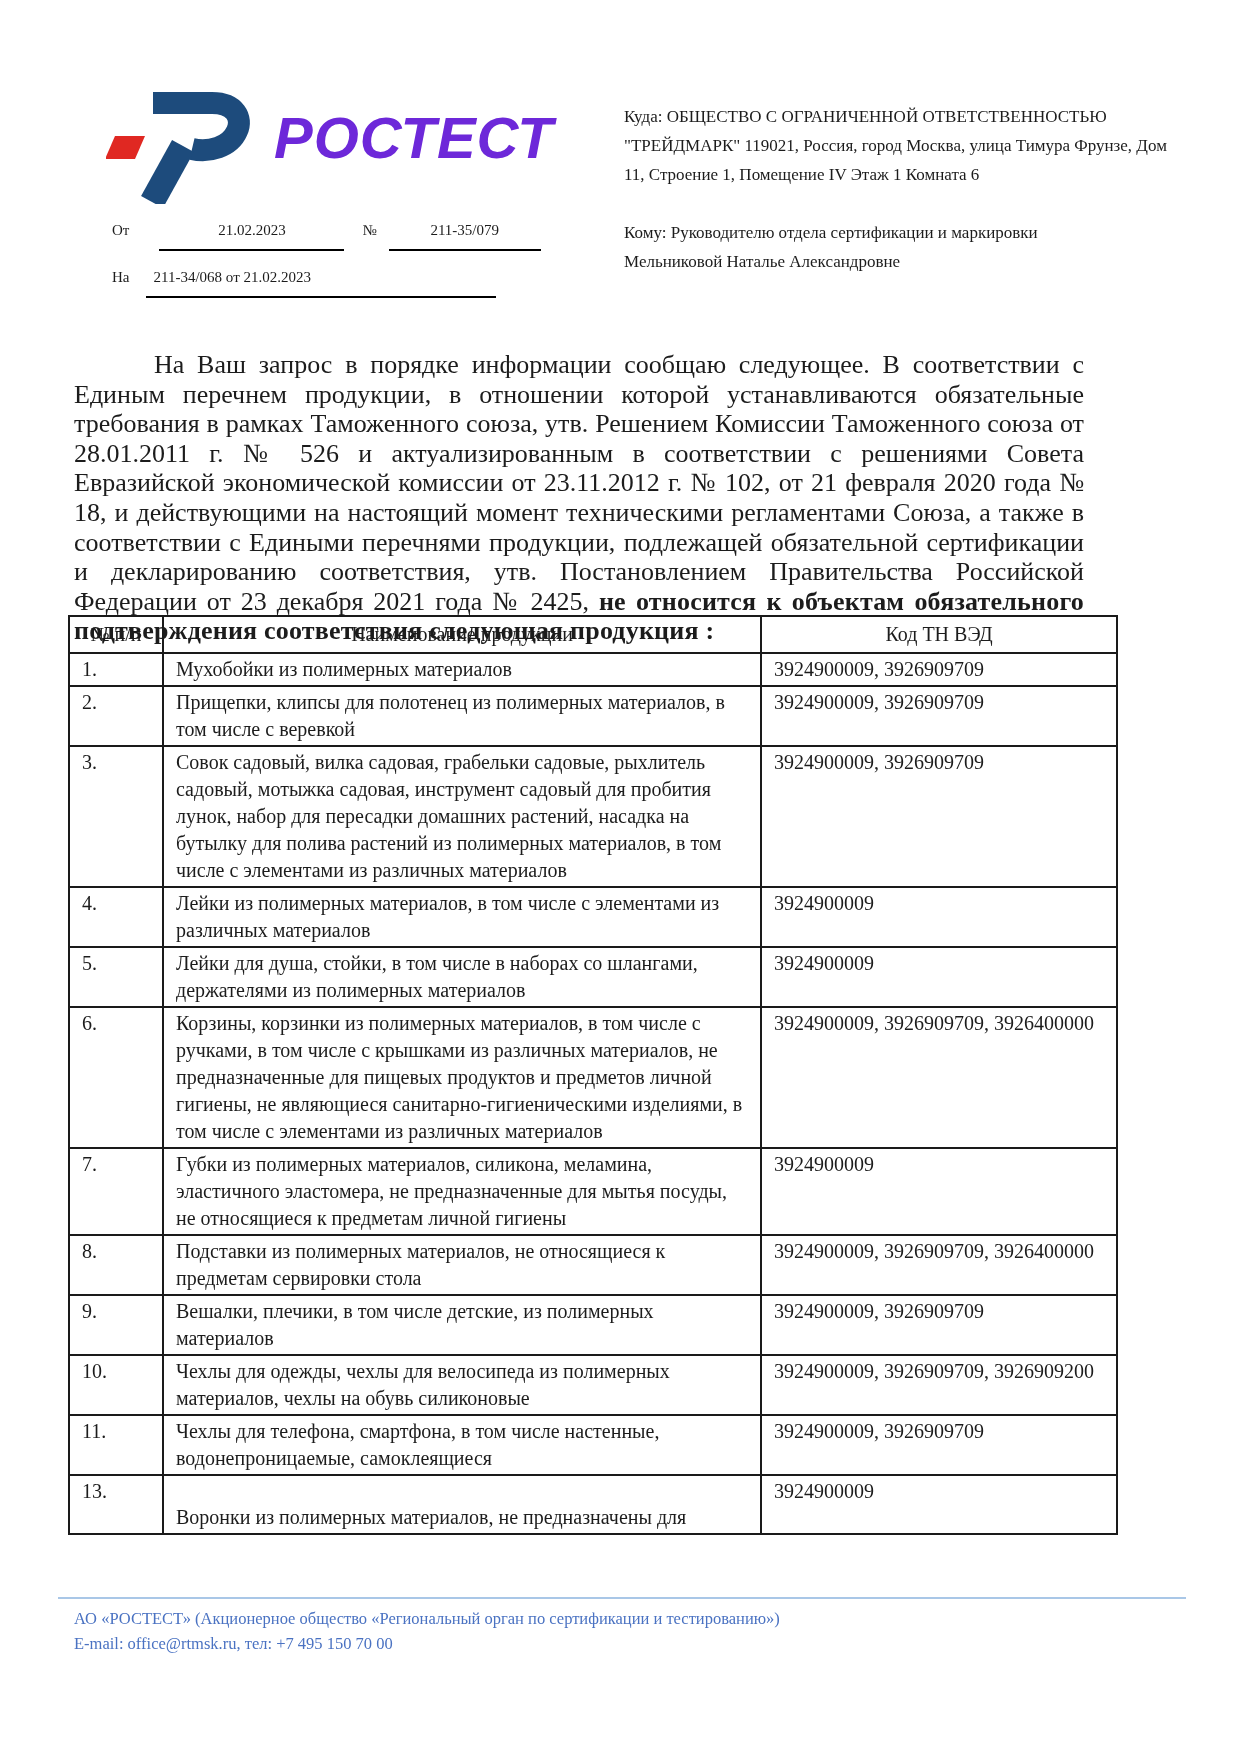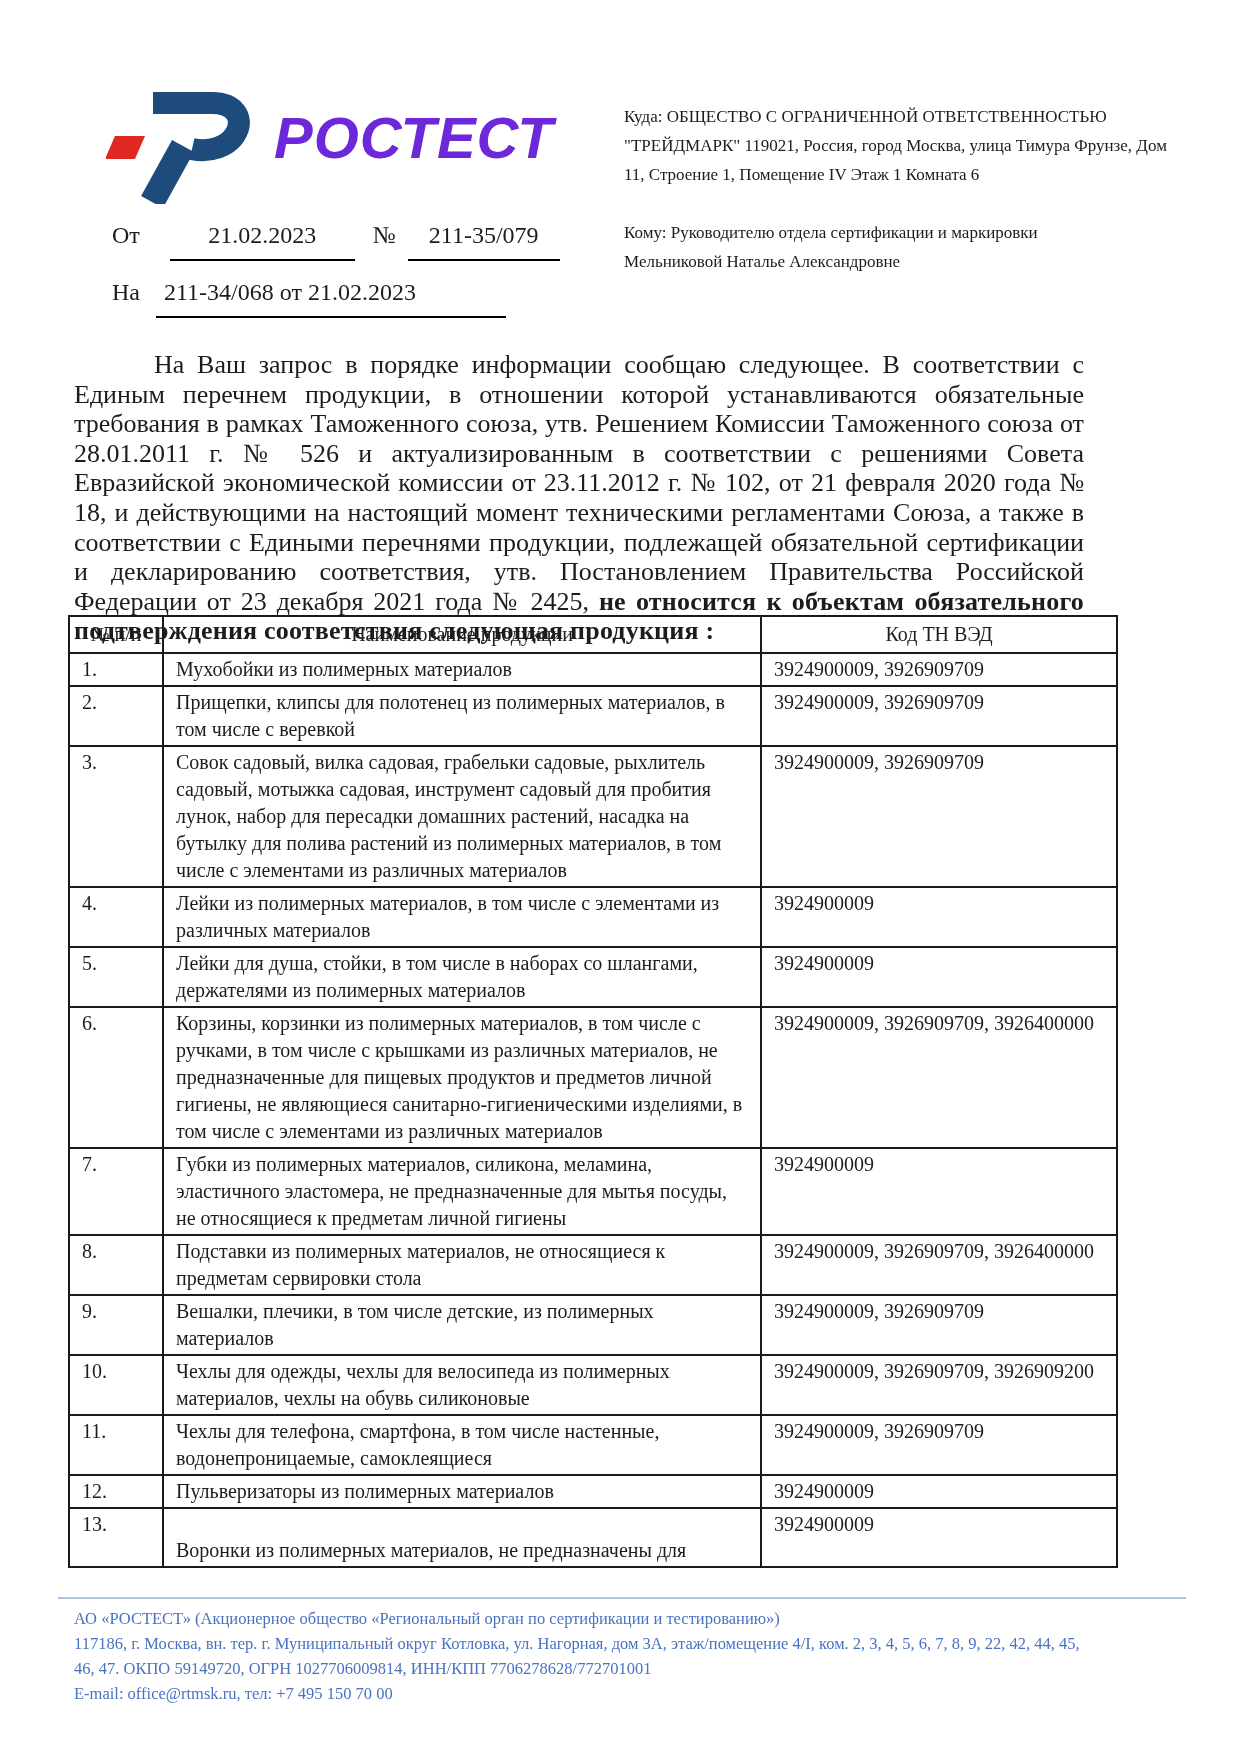--- a/index.html
+++ b/index.html
@@ -14,21 +14,21 @@
   }
   
   .logo{position:absolute;left:106px;top:86px;display:flex;align-items:center;gap:16px;}
   .logo-word{
     font-family:"Liberation Sans", sans-serif;
     font-style:italic;font-weight:bold;
     font-size:58px;letter-spacing:1px;
     color:#6d28d9;line-height:1;padding-bottom:14px;text-align:right;
   }
   
-  .refs{position:absolute;left:112px;top:222px;width:480px;font-size:24px;}
+  .refs{position:absolute;left:112px;top:222px;width:480px;font-size:15px;}
   .ref-row{display:flex;align-items:baseline;}
   .ref-row.second{margin-top:18px;}
   .uline{border-bottom:2px solid #000;text-align:center;padding-bottom:10px;}
   .u-date{width:185px;margin-left:30px;}
   .u-num{width:152px;margin-left:12px;}
   .no-sign{margin-left:18px;}
   .u-reply{width:342px;margin-left:16px;text-align:left;padding-left:8px;}
   
   .recipient{position:absolute;left:624px;top:102px;width:562px;font-size:17px;line-height:29px;}
   .recipient p{margin:0;}
@@ -160,33 +160,27 @@
       <td class="num">10.</td>
       <td class="name">Чехлы для одежды, чехлы для велосипеда из полимерных материалов, чехлы на обувь силиконовые</td>
       <td class="code">3924900009, 3926909709, 3926909200</td>
     </tr>
           <tr>
       <td class="num">11.</td>
       <td class="name">Чехлы для телефона, смартфона, в том числе настенные, водонепроницаемые, самоклеящиеся</td>
       <td class="code">3924900009, 3926909709</td>
     </tr>
           <tr>
-      <td class="num">12.</td>
-      <td class="name">Пульверизаторы из полимерных материалов</td>
-      <td class="code">3924900009</td>
-    </tr>
-          <tr>
       <td class="num">13.</td>
       <td class="name">Воронки из полимерных материалов, не предназначены для</td>
       <td class="code">3924900009</td>
     </tr>
         </tbody>
     </table>
   </div>
 
   <div class="footer-rule"></div>
   <div class="footer">
     <p>АО «РОСТЕСТ»  (Акционерное общество «Региональный орган по сертификации и тестированию»)</p>
-    <p>117186, г. Москва, вн. тер. г. Муниципальный округ Котловка, ул. Нагорная, дом 3А, этаж/помещение 4/I, ком. 2, 3, 4, 5, 6, 7, 8, 9, 22, 42, 44, 45, 46, 47. ОКПО 59149720, ОГРН 1027706009814, ИНН/КПП 7706278628/772701001</p>
     <p>E-mail: office@rtmsk.ru,  тел: +7 495 150 70 00</p>
   </div>
 
 </div>
 
 </body></html>

